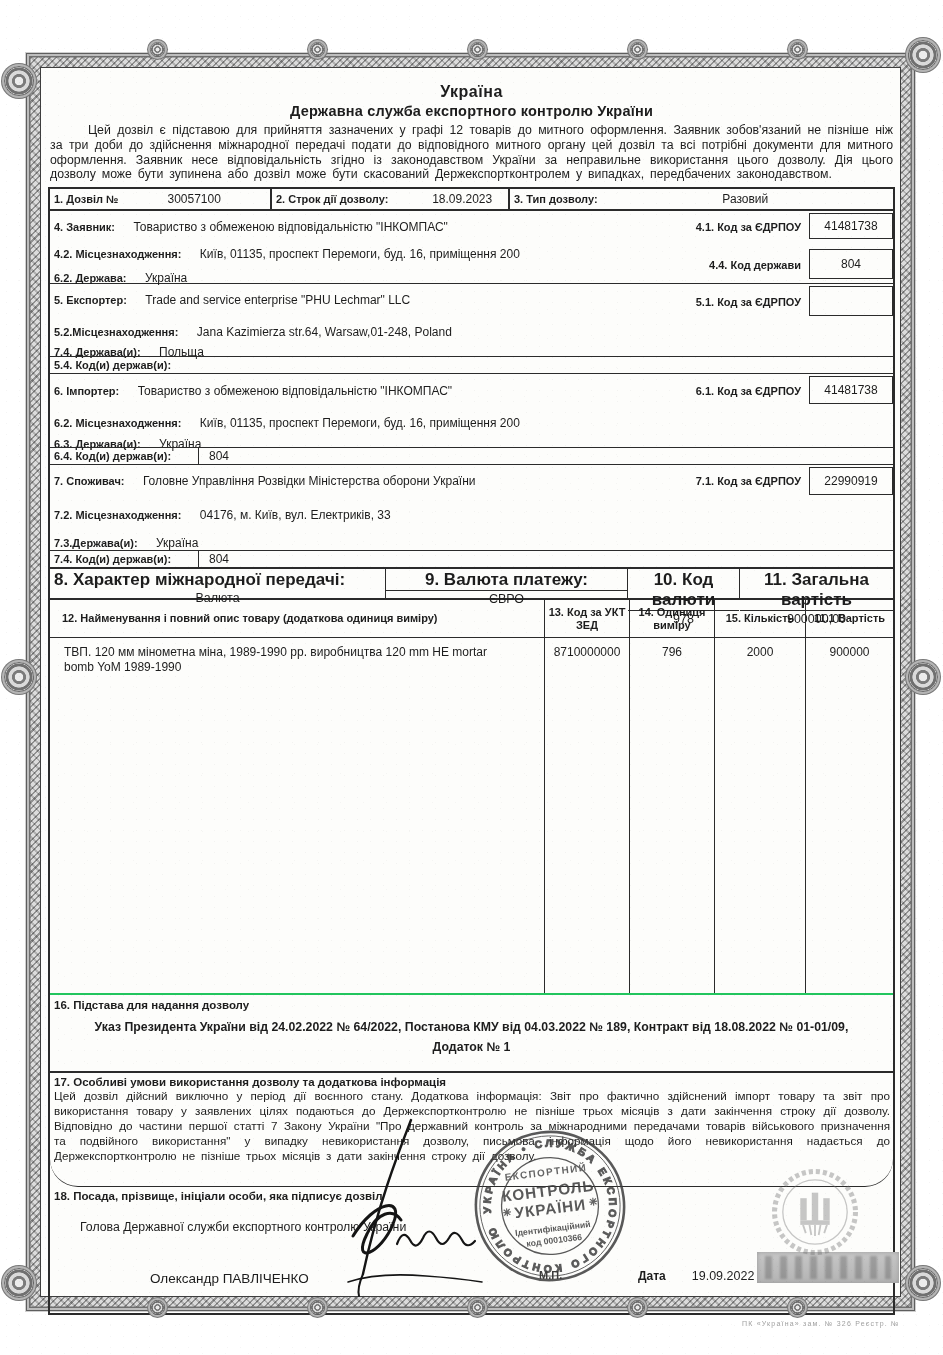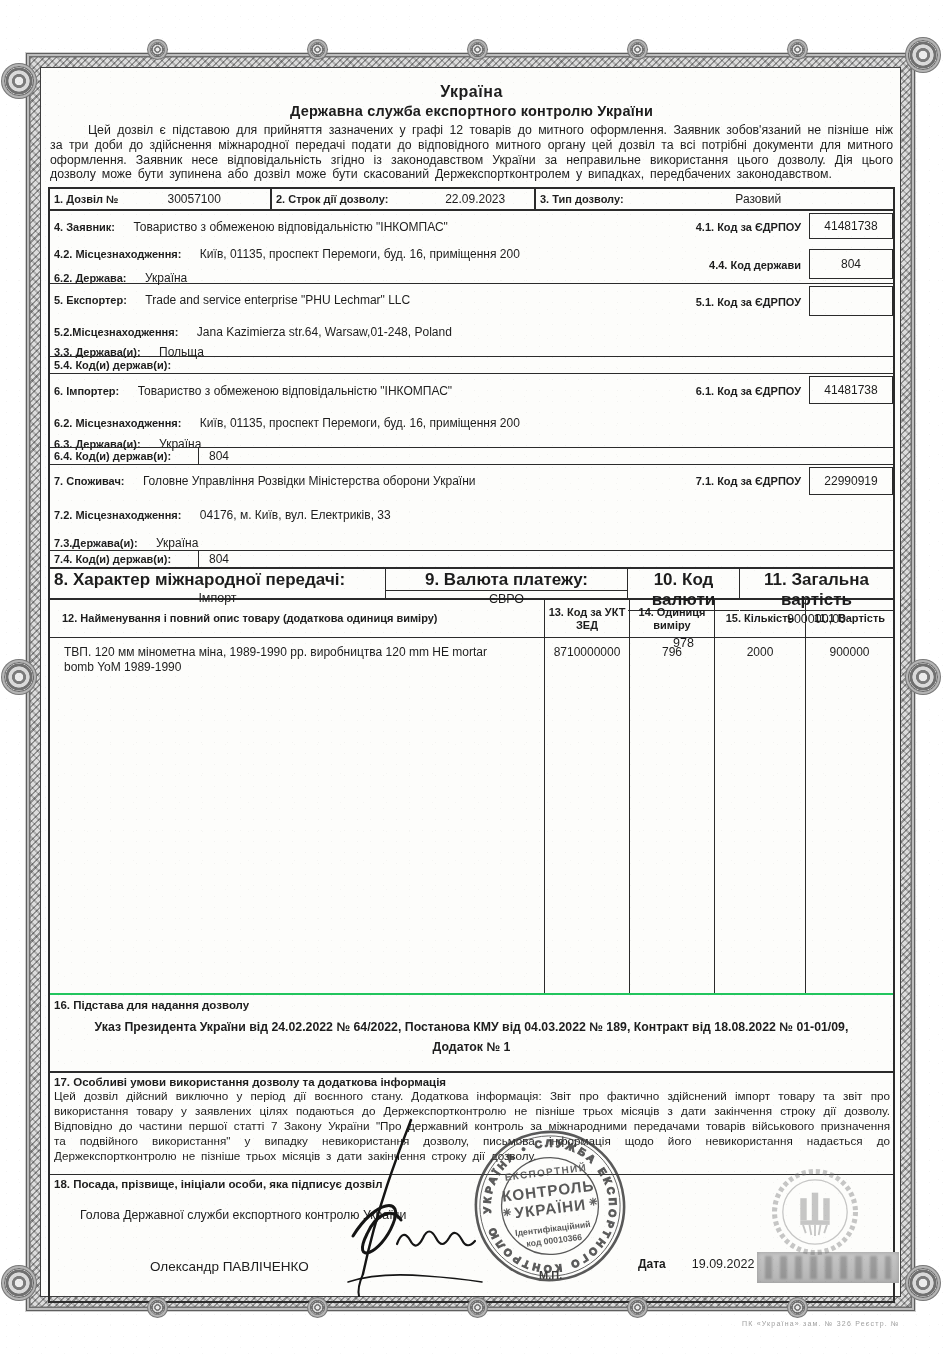--- a/index.html
+++ b/index.html
@@ -53,21 +53,21 @@
     text-align:justify; text-indent:38px; word-spacing:2.5px; padding:0 2px;
   }
   
   .form { width:847px; margin-top:5px; border:2px solid #2b2b2b; background:transparent; }
   .lbl { font-weight:bold; font-size:11px; }
   .val { font-size:12px; }
   .r1 { display:flex; height:22px; border-bottom:2px solid #2b2b2b; }
   .r1 .cell { display:flex; align-items:center; border-right:2px solid #2b2b2b; padding-left:4px; }
   .r1 .cell:last-child { border-right:none; flex:1; }
   .r1 .cell .val { margin:9px auto; }
-  .c1 { width:222px; } .c2 { width:264px;gap:28px; }
+  .c1 { width:222px; } .c2 { width:238px;gap:28px; }
 
   .sec { position:relative; border-bottom:1.8px solid #2b2b2b; }
   .line { position:absolute; left:4px; white-space:nowrap; }
   .line .val { margin-left:14px; }
   .codebox {
     position:absolute; right:0; width:84px; border:1.3px solid #2b2b2b;
     display:flex; align-items:center; justify-content:center; font-size:12px; background:#fdfdfb;
   }
   .codelabel { position:absolute; right:92px; font-weight:bold; font-size:11px; white-space:nowrap; }
   .coderow { position:absolute; left:0; right:0; bottom:0; height:17px; border-top:1.1px solid #2b2b2b; display:flex; }
@@ -77,21 +77,21 @@
   .sec4 { height:73px; } .sec5 { height:90px; } .sec6 { height:91px; } .sec7 { height:104px; border-bottom-width:2px; }
 
   
   .r8 { display:flex; height:31px; border-bottom:2px solid #2b2b2b; }
   .r8 .col { border-right:1.6px solid #2b2b2b; display:flex; flex-direction:column; }
   .r8 .col:last-child { border-right:none; flex:1; }
   .r8 .hl { font-weight:bold; font-size:17px; text-align:center; padding-top:1px; }
   .r8 .hl.left { text-align:left; padding-left:4px; }
   .r8 .underlined { border-bottom:1.1px solid #2b2b2b; }
   .r8 .vv { font-size:12.5px; text-align:center; padding-top:1px; }
-  .col8 { width:336px; } .col9 { width:242px; } .col10 { width:112px;gap:24px; }
+  .col8 { width:336px; } .col9 { width:242px; } .col10 { width:112px; }
 
   
   .goods { display:flex; height:395px; border-bottom:2px solid #22c55e; }
   .gcol { border-right:1.5px solid #2b2b2b; display:flex; flex-direction:column; }
   .gcol:last-child { border-right:none; }
   .gdesc { flex:1; } .g13 { width:85px; } .g14 { width:85px; } .g15 { width:91px; } .g16 { width:87px; }
   .ghead {
     height:38px; border-bottom:1.5px solid #2b2b2b; font-weight:bold; font-size:11px;
     display:flex; align-items:center; justify-content:center; text-align:center; padding:0 3px; line-height:12.5px;
   }
@@ -99,21 +99,21 @@
   .gbody { padding:7px 3px; font-size:12px; text-align:center; line-height:15px; }
   .gbody.left { text-align:left; padding-left:14px; padding-right:30px; }
 
   
   .sec16 { height:78px; border-bottom:2px solid #2b2b2b; padding-top:4px; }
   .sec16 .lbl { padding-left:4px; font-size:11.5px; }
   .sec16 .t1 { text-align:center; font-size:12.3px; margin-top:9px; font-weight:bold; }
   .sec16 .t2 { text-align:center; font-size:12.3px; margin-top:6px; font-weight:bold; }
 
   
-  .sec17 { height:102px; border-bottom:1.8px solid #2b2b2b; padding:3px 3px 0 4px; }
+  .sec17 { height:114px; border-bottom:1.8px solid #2b2b2b; padding:3px 3px 0 4px;border-radius:28px; }
   .sec17 .lbl { font-size:11.5px; }
   .sec17 .txt { font-size:11.7px; line-height:14.9px; text-align:justify; word-spacing:2.5px; margin-top:1px; }
 
   
   .sec18 { position:relative; height:126px; }
   .sec18 .lbl { position:absolute; left:4px; top:3px; font-size:11.5px; }
   .sec18 .position { position:absolute; left:30px; top:33px; font-size:12.3px; }
   .sec18 .name { position:absolute; left:100px; top:84px; font-size:13.5px; }
   .sec18 .date { position:absolute; left:588px; top:82px; display:flex; gap:26px; }
   .sec18 .date .lbl2 { font-weight:bold; font-size:12px; }
@@ -171,21 +171,21 @@
 
   <div class="form">
 
     <div class="r1">
       <div class="cell c1">
         <span class="lbl">1. Дозвіл №</span>
         <span class="val">30057100</span>
       </div>
       <div class="cell c2">
         <span class="lbl">2. Строк дії дозволу:</span>
-        <span class="val">22.09.2023</span>
+        <span class="val">18.09.2023</span>
       </div>
       <div class="cell">
         <span class="lbl">3. Тип дозволу:</span>
         <span class="val">Разовий</span>
       </div>
     </div>
 
     <div class="sec sec4">
       <div class="line" style="top:6px;">
         <span class="lbl">4. Заявник:</span>
@@ -210,21 +210,21 @@
         <span class="lbl">5. Експортер:</span>
         <span class="val">Trade and service enterprise "PHU Lechmar" LLC</span>
       </div>
       <span class="codelabel" style="top:12px;">5.1. Код за ЄДРПОУ</span>
       <div class="codebox" style="top:2px; height:30px;"></div>
       <div class="line" style="top:38px;">
         <span class="lbl">5.2.Місцезнаходження:</span>
         <span class="val">Jana Kazimierza str.64, Warsaw,01-248, Poland</span>
       </div>
       <div class="line" style="top:58px;">
-        <span class="lbl">3.3. Держава(и):</span>
+        <span class="lbl">7.4. Держава(и):</span>
         <span class="val">Польща</span>
       </div>
       <div class="coderow">
         <span class="lbl">5.4. Код(и) держав(и):</span>
       </div>
     </div>
 
     <div class="sec sec6">
       <div class="line" style="top:7px;">
         <span class="lbl">6. Імпортер:</span>
@@ -263,21 +263,21 @@
       </div>
       <div class="coderow">
         <span class="lbl">7.4. Код(и) держав(и):</span>
         <span class="cellv">804</span>
       </div>
     </div>
 
     <div class="r8">
       <div class="col col8">
         <div class="hl left">8. Характер міжнародної передачі:</div>
-        <div class="vv">Імпорт</div>
+        <div class="vv">Валюта</div>
       </div>
       <div class="col col9">
         <div class="hl underlined">9. Валюта платежу:</div>
         <div class="vv">ЄВРО</div>
       </div>
       <div class="col col10">
         <div class="hl underlined">10. Код валюти</div>
         <div class="vv">978</div>
       </div>
       <div class="col">

